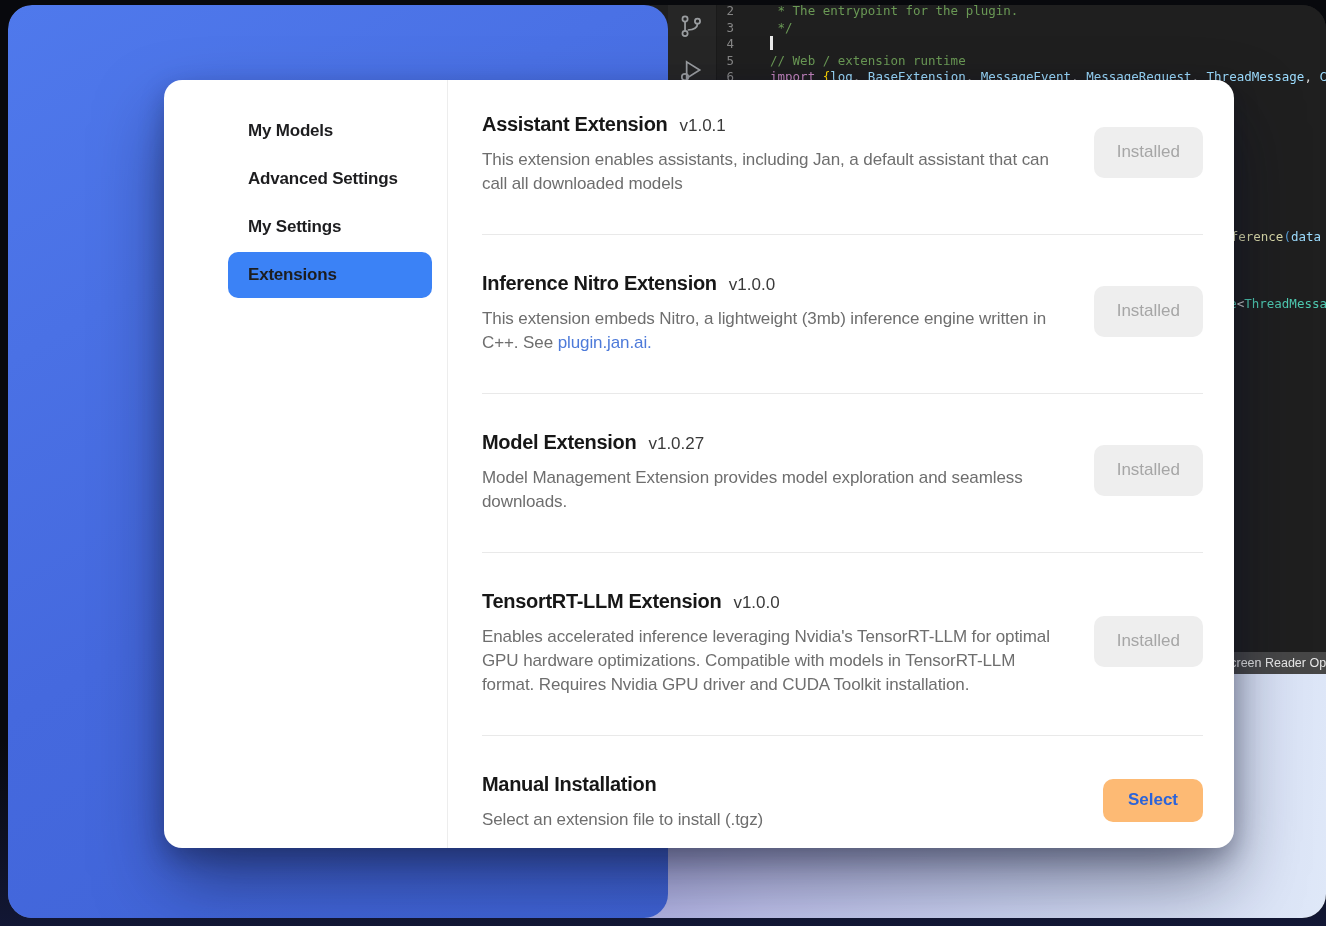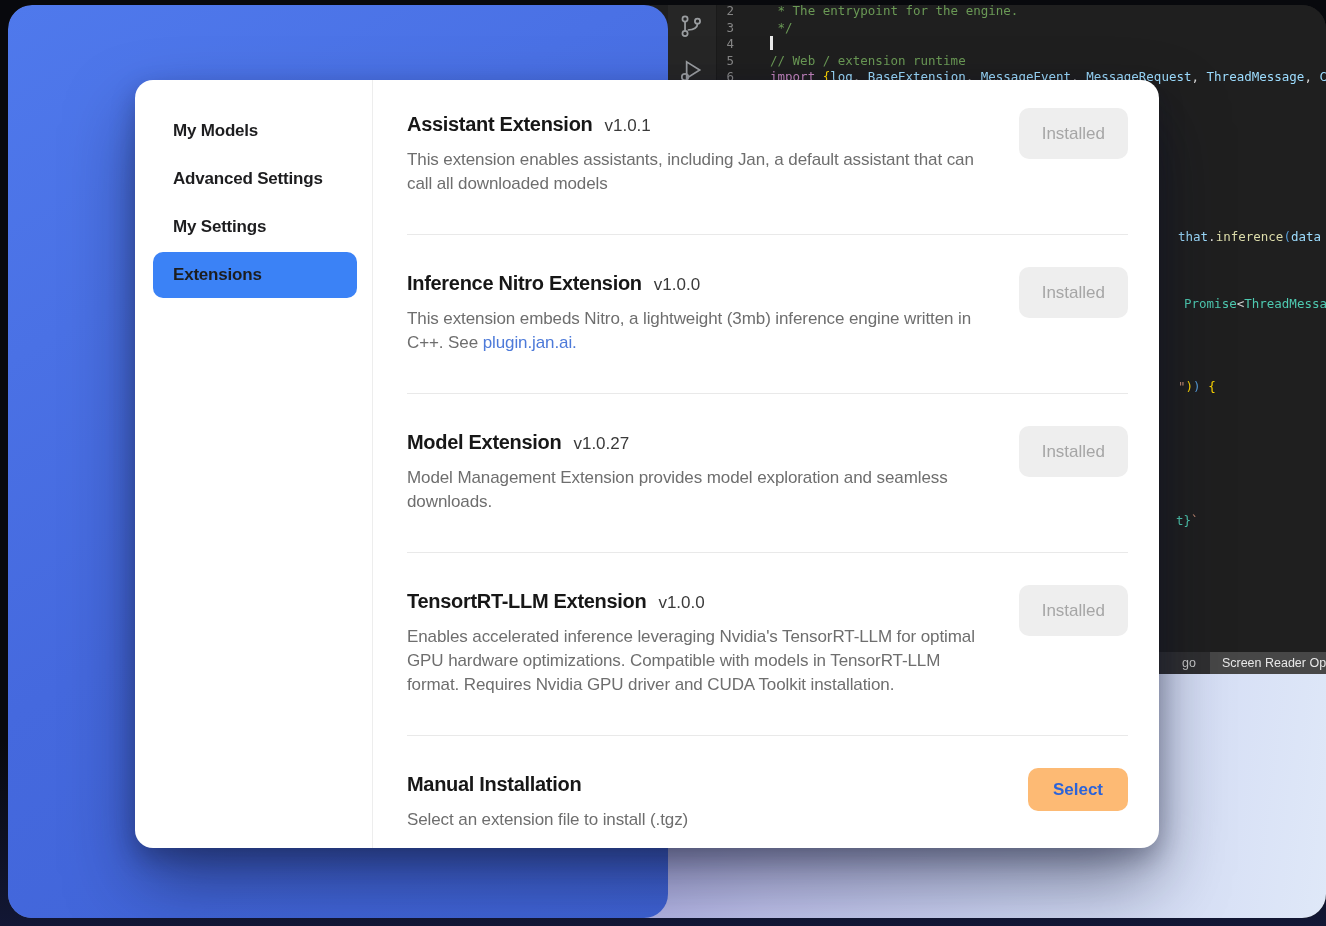--- a/index.html
+++ b/index.html
@@ -31,30 +31,30 @@
               font-size:12.5px;color:#c8c8c8;padding-left:24px;box-sizing:border-box;}
   .status-item{background:#474747;color:#e8e8e8;height:22px;line-height:22px;
                padding:0 12px;margin-left:14px;white-space:nowrap;}
   
   .bottom-grad{position:absolute;left:0;right:0;top:669px;bottom:0;
     background:linear-gradient(97deg,#4a6ede 0%,#7d86cf 24%,#a9a9e0 42%,#bfc2ec 58%,#ccd4f2 76%,#dfe8f8 100%);}
   
   .blue-card{position:absolute;left:0;top:0;width:660px;height:100%;border-radius:24px;
     background:linear-gradient(150deg,#4f79ec 0%,#4569de 55%,#3f63d6 100%);}
   
-  .panel{position:absolute;left:127px;top:75px;width:1024px;height:768px;background:#fff;
+  .panel{position:absolute;left:156px;top:75px;width:1024px;height:768px;background:#fff;
          border-radius:18px;display:flex;
-         box-shadow:0 35px 70px -5px rgba(12,16,40,.5),0 10px 24px rgba(12,16,40,.28);}
+         box-shadow:0 35px 70px -5px rgba(12,16,40,.5),0 10px 24px rgba(12,16,40,.28);padding-left:46px;}
   .sidebar{width:238px;flex:none;border-right:1px solid #ededed;padding-top:26px;box-sizing:border-box;}
   .side-item{margin:2px 15px 2px 18px;height:46px;line-height:46px;padding-left:20px;
              font-size:17px;font-weight:700;color:#1d1d1f;border-radius:10px;cursor:pointer;
              letter-spacing:-.2px;}
   .side-item.active{background:#3b82f6;}
   .content{flex:1;padding:0 31px 0 34px;box-sizing:border-box;overflow:hidden;}
-  .ext-row{display:flex;justify-content:space-between;align-items:flex-start;
+  .ext-row{display:flex;justify-content:space-between;align-items:center;
            padding:35px 0 38px;border-bottom:1px solid #e9e9e9;}
   .ext-row.first{padding-top:31px;}
   .ext-row.last{border-bottom:none;padding-bottom:30px;}
   .ext-text{width:600px;}
   .ext-title-line{line-height:26px;}
   .ext-name{font-size:20px;font-weight:700;color:#171717;letter-spacing:-.3px;}
   .ext-version{font-size:17px;font-weight:400;color:#3a3a3a;margin-left:12px;}
   .ext-desc{margin:9px 0 0;font-size:17px;line-height:24px;color:#6e6e6e;max-width:590px;
             letter-spacing:-.1px;}
   .ext-desc a{color:#4d7ad9;text-decoration:none;cursor:pointer;}
@@ -80,21 +80,21 @@
           </svg>
         </div>
         <div class="act-icon dbg">
           <svg viewBox="0 0 24 24" width="26" height="26" fill="none" stroke="currentColor" stroke-width="1.6">
             <path d="M8 4.5 L20 12 L8 19.5 Z"></path>
             <circle cx="6.5" cy="18.5" r="3"></circle>
           </svg>
         </div>
       </div>
       <div class="code-lines">
-          <div class="cl"><span class="num">2</span><span class="code"><span class="tk-comment"> * The entrypoint for the engine.</span></span></div>
+          <div class="cl"><span class="num">2</span><span class="code"><span class="tk-comment"> * The entrypoint for the plugin.</span></span></div>
           <div class="cl"><span class="num">3</span><span class="code"><span class="tk-comment"> */</span></span></div>
           <div class="cl"><span class="num">4</span><span class="code"><span class="cursor"></span></span></div>
           <div class="cl"><span class="num">5</span><span class="code"><span class="tk-comment">// Web / extension runtime</span></span></div>
           <div class="cl"><span class="num">6</span><span class="code"><span class="tk-keyword">import </span><span class="tk-bracket1">{</span><span class="tk-var">log</span><span class="tk-plain">, </span><span class="tk-var">BaseExtension</span><span class="tk-plain">, </span><span class="tk-var">MessageEvent</span><span class="tk-plain">, </span><span class="tk-var">MessageRequest</span><span class="tk-plain">, </span><span class="tk-var">ThreadMessage</span><span class="tk-plain">, </span><span class="tk-var">ContentType</span></span></div>
         </div>
       <div id="frag-holder">
           <div class="frag" style="top: 224px; left: 1170px;"><span class="tk-var">that</span><span class="tk-plain">.</span><span class="tk-func">inference</span><span class="tk-bracket2">(</span><span class="tk-var">data</span></div>
           <div class="frag" style="top: 291px; left: 1176px;"><span class="tk-type">Promise</span><span class="tk-plain">&lt;</span><span class="tk-type">ThreadMessage</span></div>
           <div class="frag" style="top: 374px; left: 1170px;"><span class="tk-string">"</span><span class="tk-bracket1">)</span><span class="tk-bracket2">)</span><span class="tk-plain"> </span><span class="tk-bracket1">{</span></div>
           <div class="frag" style="top: 508px; left: 1168px;"><span class="tk-type">t}</span><span class="tk-string">`</span></div>

